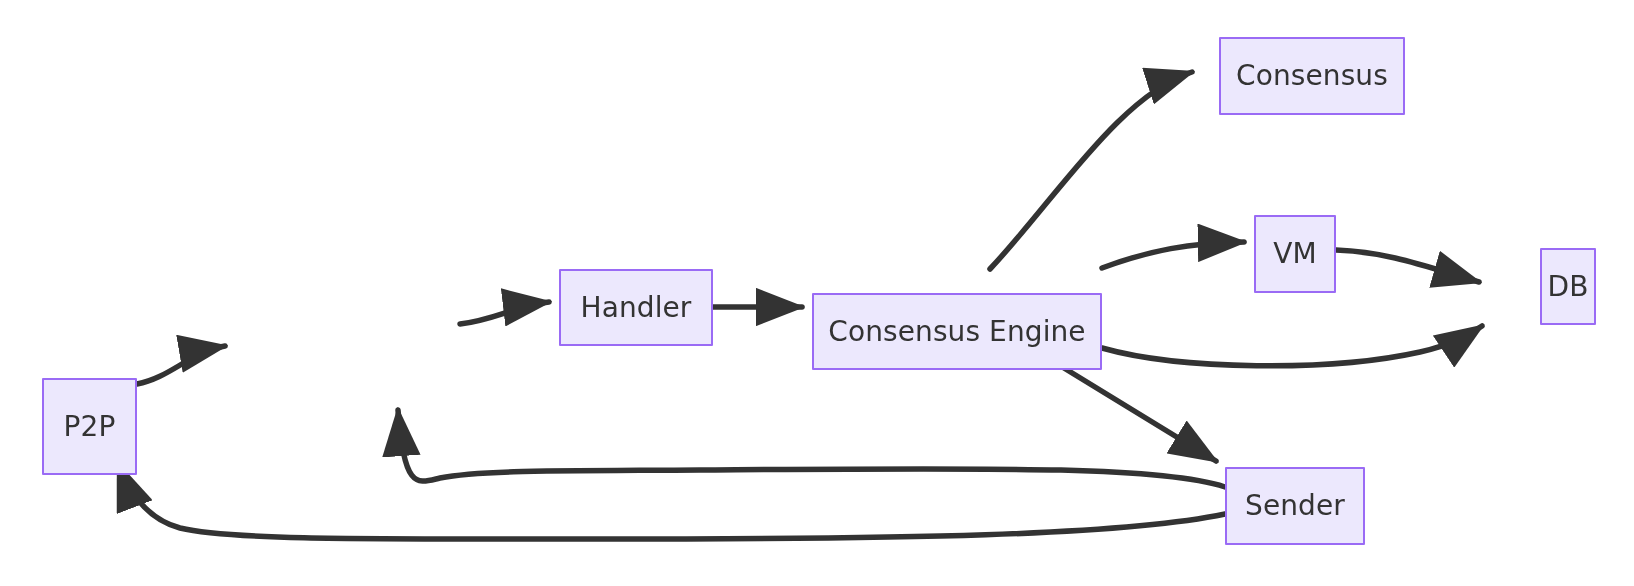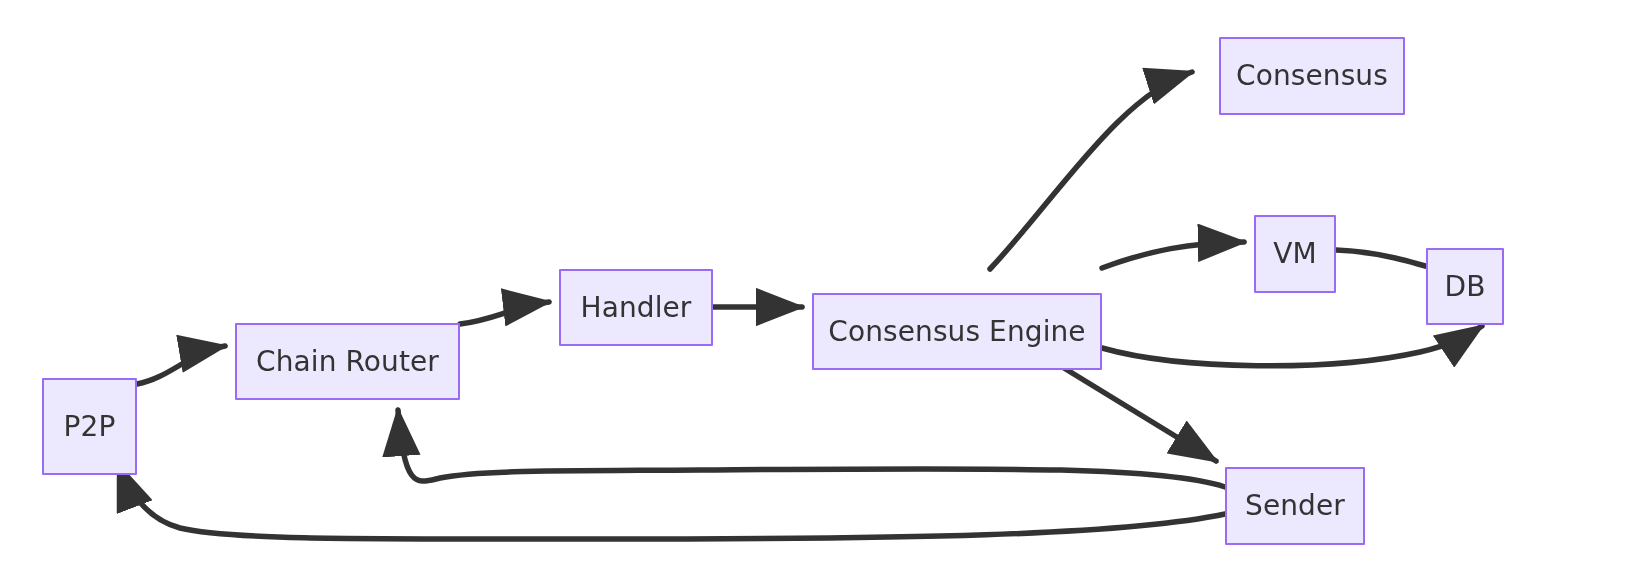--- a/index.html
+++ b/index.html
@@ -73,41 +73,38 @@
 
     <path d="M 1225,487 C 1160,466 1000,468 700,470 C 560,471 480,470 440,478 C 418,483 404,492 398,410" fill="none" stroke="#333333" stroke-width="5.5" stroke-linecap="round" marker-end="url(#arrowhead)"></path>
 
     <path d="M 1225,514 C 1120,536 900,539 600,539 C 360,539 230,540 180,528 C 150,520 130,495 118,464" fill="none" stroke="#333333" stroke-width="5.5" stroke-linecap="round" marker-end="url(#arrowhead)"></path>
   </svg>
 
   <div class="node" style="left:42px; top:378px; width:95px; height:97px;">
     <span class="node-label">P2P</span>
   </div>
 
-  <div class="node" style="left:235px; top:323px; width:225px; height:77px;">
-    <span class="node-label">Chain Router</span>
-  </div>
 
   <div class="node" style="left:559px; top:269px; width:154px; height:77px;">
     <span class="node-label">Handler</span>
   </div>
 
   <div class="node" style="left:812px; top:269px; width:290px; height:77px;margin-top:24px;">
     <span class="node-label">Consensus Engine</span>
   </div>
 
   <div class="node" style="left:1202px; top:37px; width:186px; height:78px;margin-left:17px;">
     <span class="node-label">Consensus</span>
   </div>
 
   <div class="node" style="left:1254px; top:215px; width:82px; height:78px;text-align:right;">
     <span class="node-label">VM</span>
   </div>
 
-  <div class="node" style="left:1426px; top:248px; width:78px; height:77px;">
+  <div class="node" style="left:1540px; top:248px; width:56px; height:77px;">
     <span class="node-label">DB</span>
   </div>
 
   <div class="node" style="left:1225px; top:467px; width:140px; height:78px;">
     <span class="node-label">Sender</span>
   </div>
 
 </div>
 
 </body></html>

